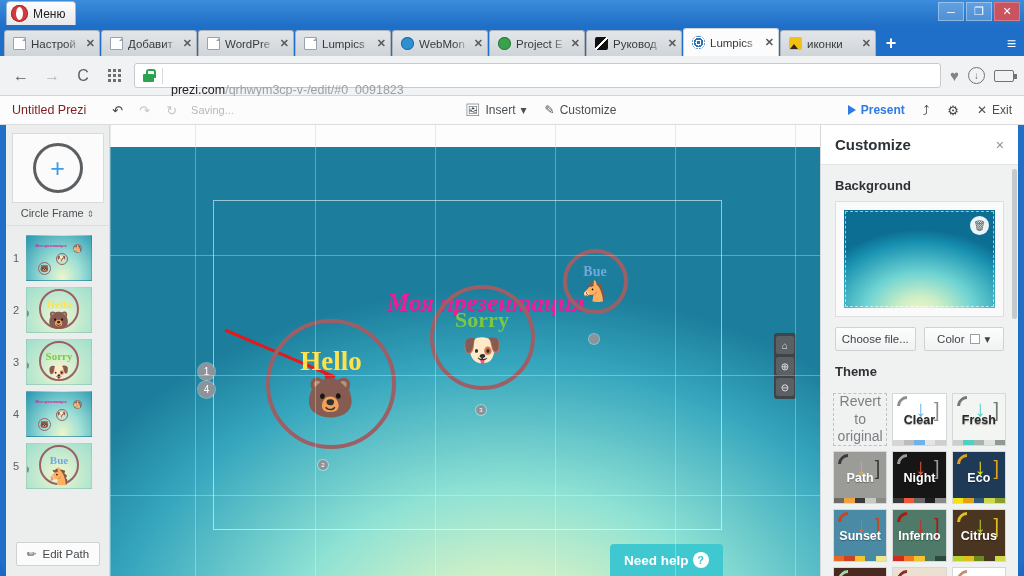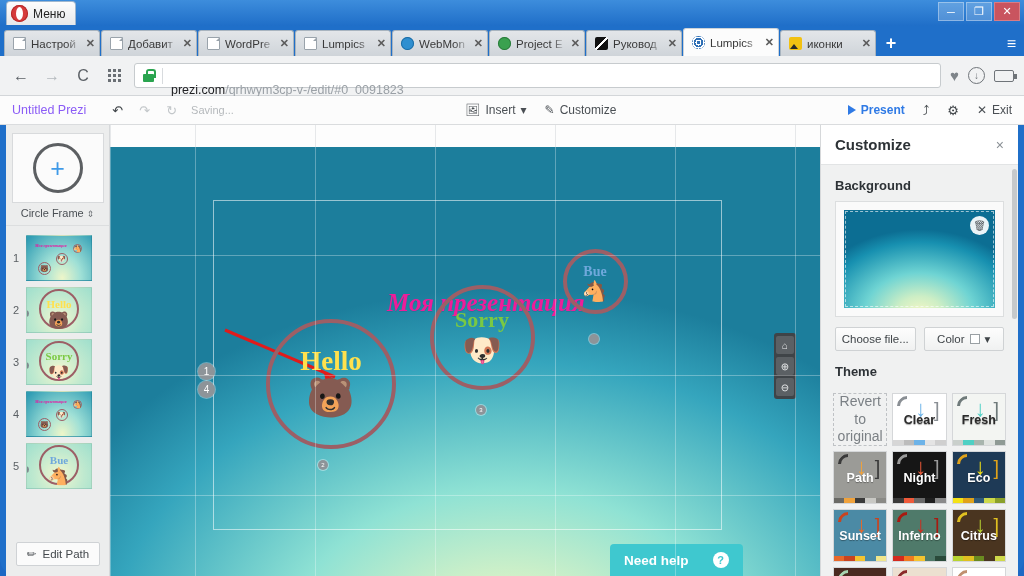--- a/index.html
+++ b/index.html
@@ -112,21 +112,21 @@
         display:flex; align-items:center; justify-content:center; color:#6f7479; font-size:10px; }
   .batt { width:20px; height:12px; border:1.5px solid #6f7479; border-radius:2px; position:relative; }
   .batt::after{content:"";position:absolute;right:-4px;top:3px;width:3px;height:5px;background:#6f7479;}
 
   
   .prezibar {
     position:absolute; left:0; top:96px; width:1024px; height:29px;
     background:#fcfcfc; border-bottom:1px solid #dadcde;
     display:flex; align-items:center; padding:0 12px; font-size:12px; color:#4a4f54;
   }
-  .prezi-title { color:#8b5cf6; font-size:12.5px; }
+  .prezi-title { color:#7f1d1d; font-size:12.5px; }
   .pb-icons { display:flex; align-items:center; gap:16px; margin-left:26px; }
   .pb-ico { font-size:13px; color:#3f4448; }
   .pb-ico.dim { color:#c3c7ca; }
   .saving { color:#b5b9bc; font-size:11px; margin-left:14px; }
   .pb-right { margin-left:auto; display:flex; align-items:center; gap:18px; }
   .pb-item { display:flex; align-items:center; gap:5px; font-size:12px; color:#4a4f54; }
   .present { color:#2f7ae5; font-weight:bold; }
   .tri { width:0;height:0;border-style:solid;border-width:5px 0 5px 8px;
          border-color:transparent transparent transparent #2f7ae5; }
   .ins-icons { display:flex; align-items:center; gap:18px; margin-left:auto; }
@@ -203,21 +203,21 @@
              box-shadow:0 0 0 1px rgba(255,255,255,.4);
              display:flex;align-items:center;justify-content:center;color:#fff;font-size:6px;}
   .zoomctrl { position:absolute; right:24px; top:186px; width:22px;
               background:#3f4448; border-radius:3px; padding:3px 0;
               display:flex; flex-direction:column; gap:3px; align-items:center; }
   .zoomctrl div { width:18px;height:18px;border-radius:2px;background:#5b6064;
                   color:#e8eaeb;font-size:10px;display:flex;align-items:center;justify-content:center;}
   .needhelp {
     position:absolute; left:500px; bottom:0px; height:32px; padding:0 14px;
     background:#3fc8cf; color:#fff; font-size:13.5px; font-weight:bold;
-    border-radius:4px 4px 0 0; display:flex; align-items:center; gap:24px;margin-top:20px;
+    border-radius:4px 4px 0 0; display:flex; align-items:center; gap:4px;margin-top:20px;
   }
   .qmark { width:16px;height:16px;border-radius:50%;background:#fff;color:#3fc8cf;
            font-size:11px; display:flex;align-items:center;justify-content:center; font-weight:bold;}
 
   
   .panel { position:absolute; right:6px; top:125px; width:198px; height:451px;
            background:#f0f1f1; border-left:1px solid #d6d8da; overflow:hidden; }
   .panel-head { height:40px; background:#fff; border-bottom:1px solid #e2e4e5;
                 display:flex; align-items:center; padding:0 14px; }
   .panel-head h2 { font-size:15px; color:#2d3236; font-weight:bold; }

